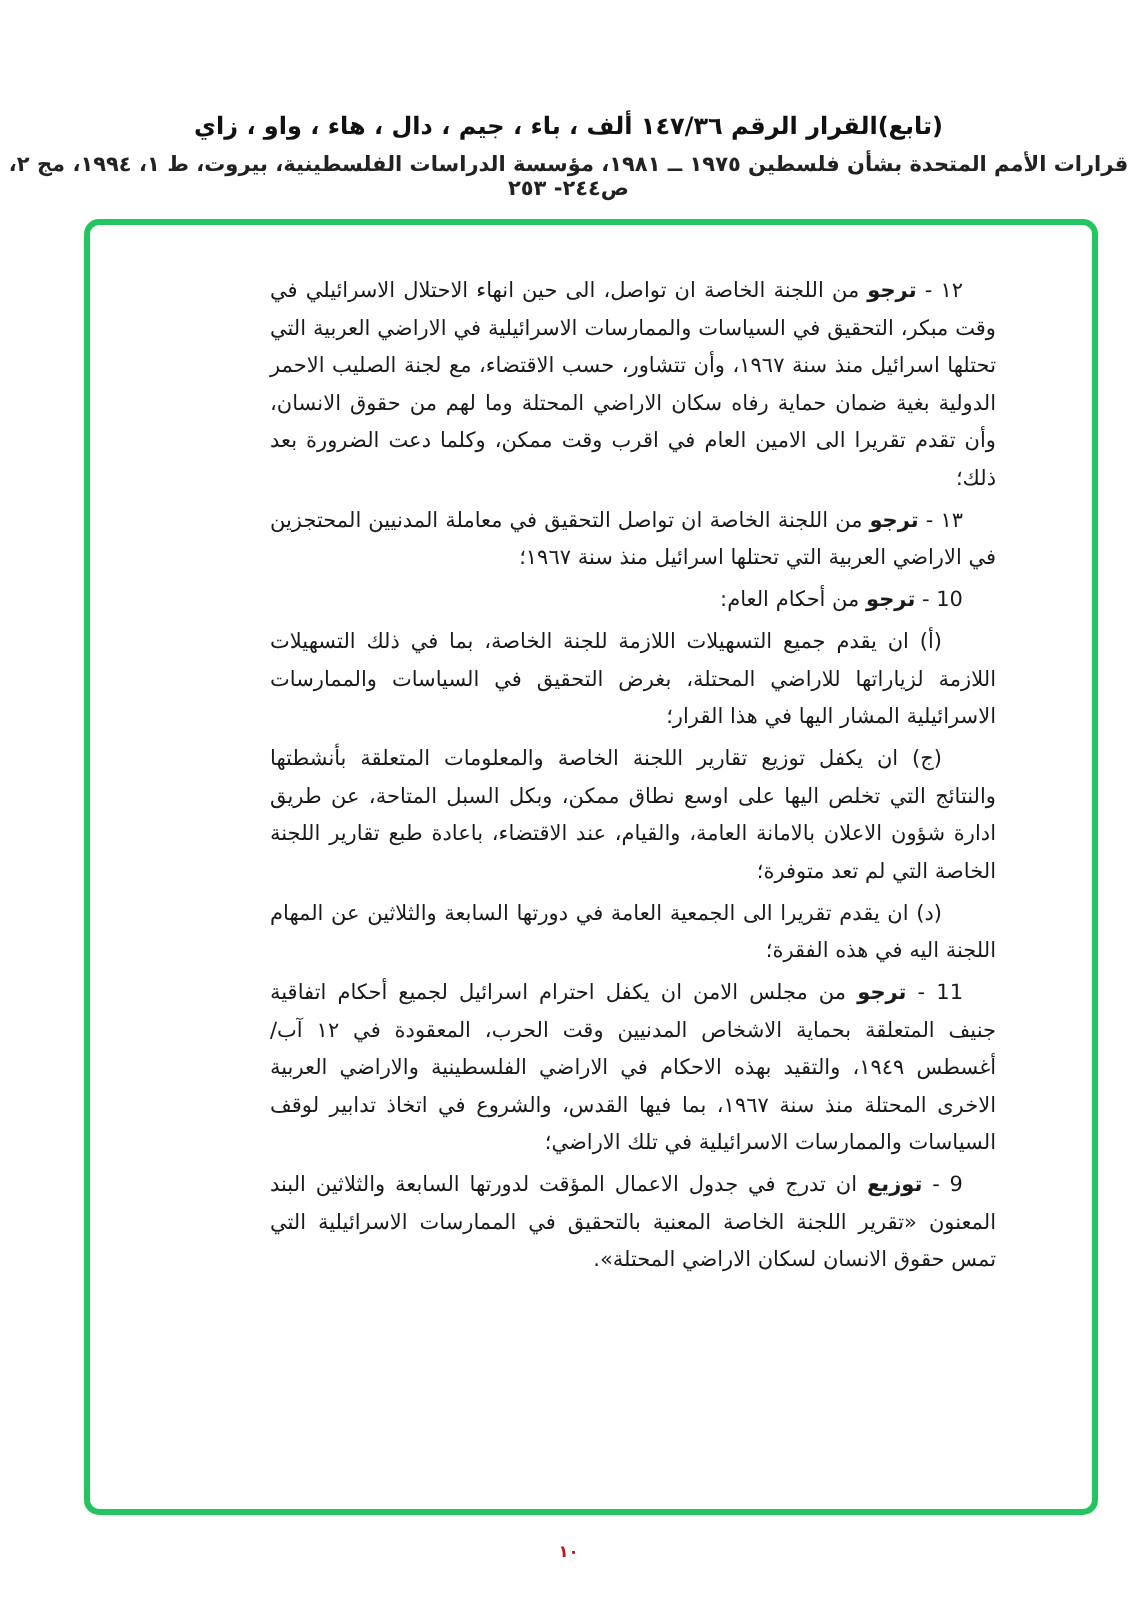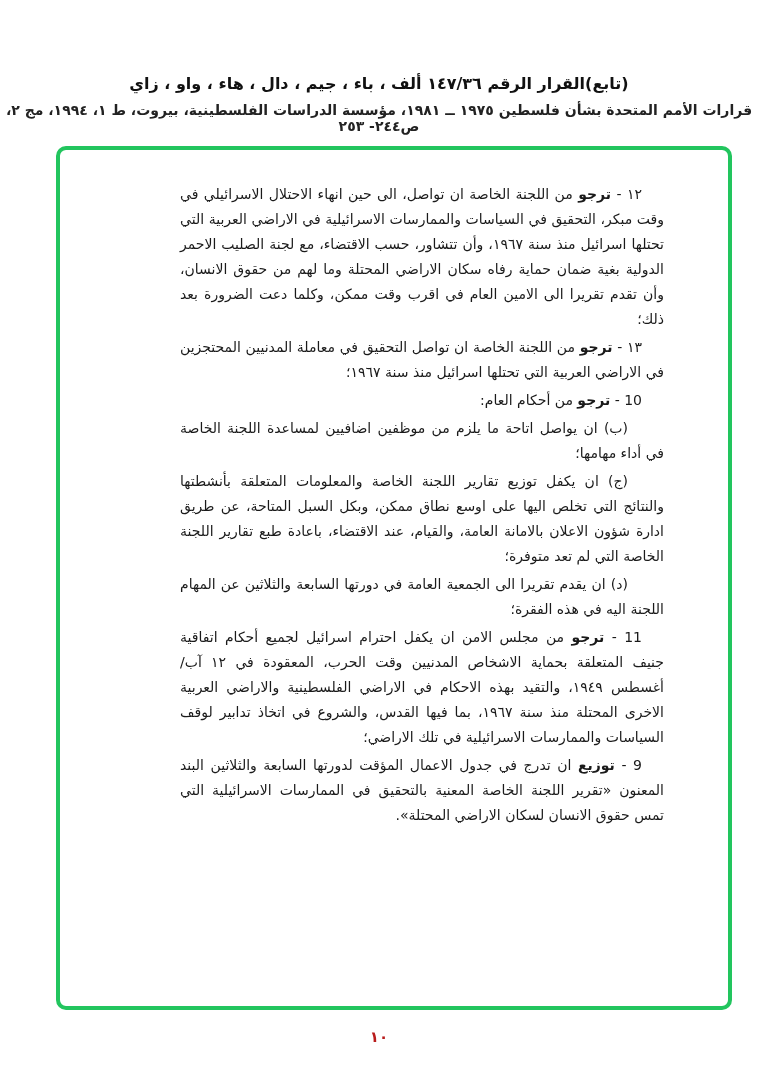--- a/index.html
+++ b/index.html
@@ -69,21 +69,21 @@
   }
   .marker {
     white-space: nowrap;
   }
   .page-number {
     position: absolute;
     top: 1028px;
     left: 0;
     width: 758px;
     text-align: center;
-    font-size: 15px;
+    font-size: 11px;
     font-weight: bold;
     color: #b91c1c;
     direction: rtl;
   }
 </style>
 </head>
 <body>
 
 <div class="page">
 
@@ -106,25 +106,25 @@
         <span class="lead">ترجو</span>
         <span>من اللجنة الخاصة ان تواصل التحقيق في معاملة المدنيين المحتجزين في الاراضي العربية التي تحتلها اسرائيل منذ سنة ١٩٦٧؛</span>
       </p>
 
       <p class="para">
         <span class="marker">10 -</span>
         <span class="lead">ترجو</span>
         <span>من أحكام العام:</span>
       </p>
 
+      <p class="para para-sub">
+        <span class="marker">(أ)</span>
+        <span>ان يقدم جميع التسهيلات اللازمة للجنة الخاصة، بما في ذلك التسهيلات اللازمة لزياراتها للاراضي المحتلة، بغرض التحقيق في السياسات والممارسات الاسرائيلية المشار اليها في هذا القرار؛</span>
+      </p>
 
-      <p class="para para-sub">
-        <span class="marker">(ب)</span>
-        <span>ان يواصل اتاحة ما يلزم من موظفين اضافيين لمساعدة اللجنة الخاصة في أداء مهامها؛</span>
-      </p>
 
       <p class="para para-sub">
         <span class="marker">(ج)</span>
         <span>ان يكفل توزيع تقارير اللجنة الخاصة والمعلومات المتعلقة بأنشطتها والنتائج التي تخلص اليها على اوسع نطاق ممكن، وبكل السبل المتاحة، عن طريق ادارة شؤون الاعلان بالامانة العامة، والقيام، عند الاقتضاء، باعادة طبع تقارير اللجنة الخاصة التي لم تعد متوفرة؛</span>
       </p>
 
       <p class="para para-sub">
         <span class="marker">(د)</span>
         <span>ان يقدم تقريرا الى الجمعية العامة في دورتها السابعة والثلاثين عن المهام اللجنة اليه في هذه الفقرة؛</span>
       </p>

